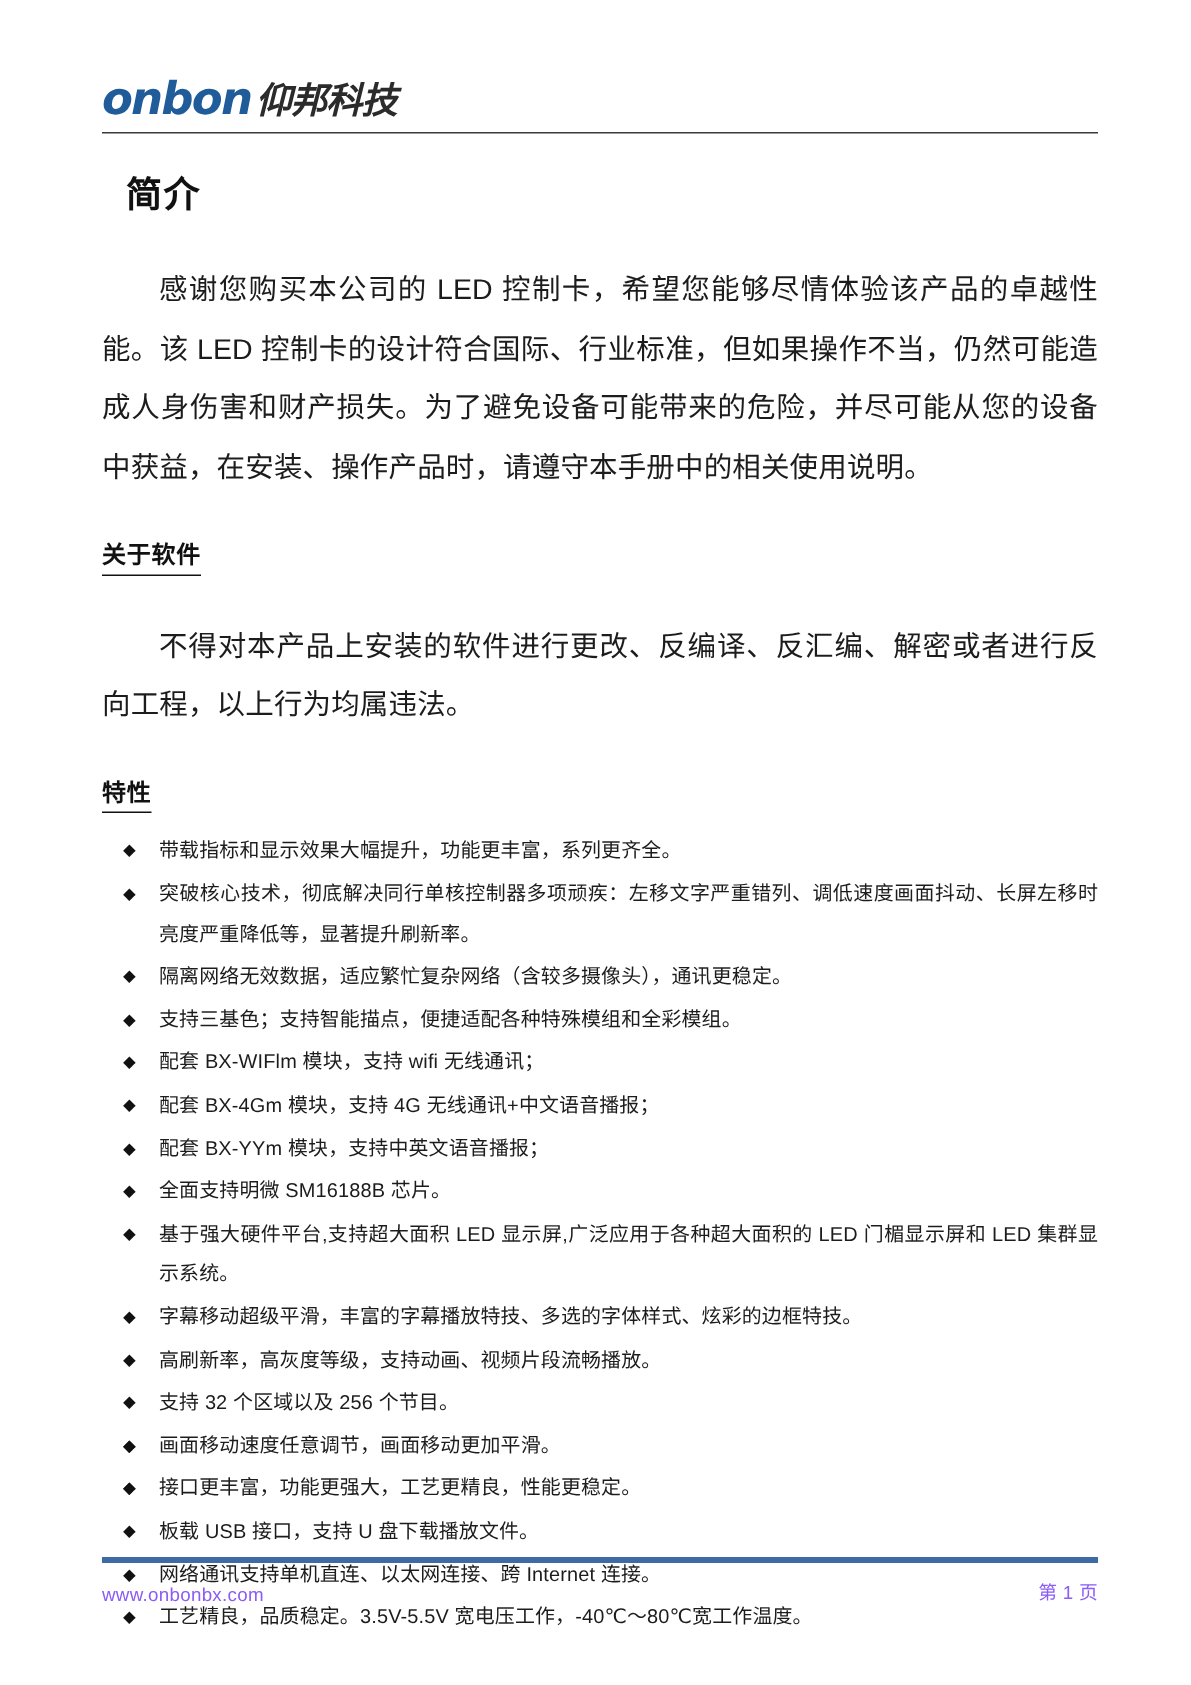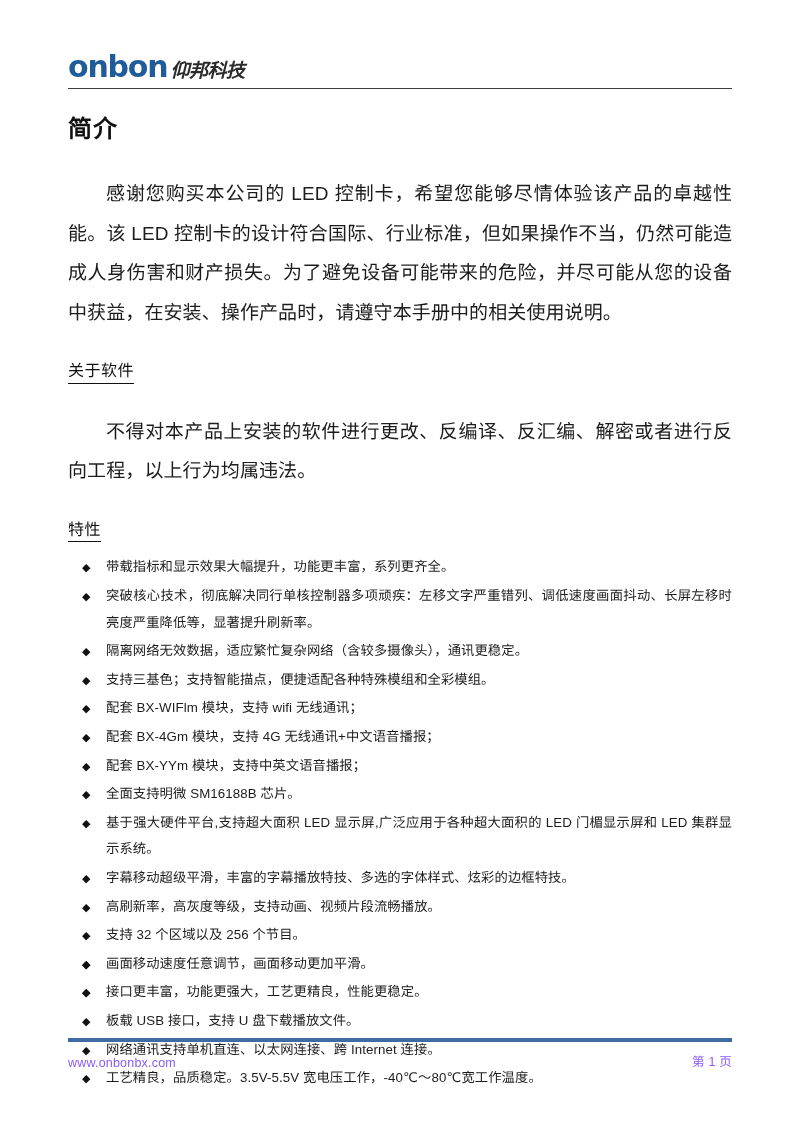--- a/index.html
+++ b/index.html
@@ -31,55 +31,55 @@
     padding-top: 48px;
   }
   .logo-row {
     display: flex;
     align-items: flex-end;
     height: 34px;
   }
   .logo-onbon {
     font-family: "DejaVu Sans", sans-serif;
     font-weight: bold;
+    font-style: italic;
     font-size: 30px;
     letter-spacing: -1.2px;
     color: #1F5C99;
     line-height: 1;
   }
   .logo-cn {
     font-family: Liberation Sans, sans-serif;
     font-weight: bold;
     font-style: italic;
-    font-size: 19px;
+    font-size: 24px;
     color: #2b2b2b;
     line-height: 1;
     margin-left: 3px;
     margin-bottom: 2px;
     letter-spacing: -0.5px;
   }
   .header-rule {
     margin-top: 6px;
     border-top: 1px solid #3b3b3b;
     width: 664px;
   }
 
   
   h1.doc-title {
     font-size: 24px;
     font-weight: bold;
     color: #111111;
-    margin: 26px 0 0 0;
+    margin: 26px 0 0 16px;
     letter-spacing: 1px;
     line-height: 1.3;
-    font-family: Liberation Mono, monospace;
   }
   h2.section-title {
     font-size: 16px;
-    font-weight: normal;
+    font-weight: bold;
     color: #111111;
     margin: 28px 0 0 0;
     letter-spacing: 0.5px;
     display: inline-block;
     border-bottom: 1.6px solid #111111;
     padding-bottom: 1px;
     line-height: 1.35;
   }
   .section-title-wrap { line-height: 0; }
 

